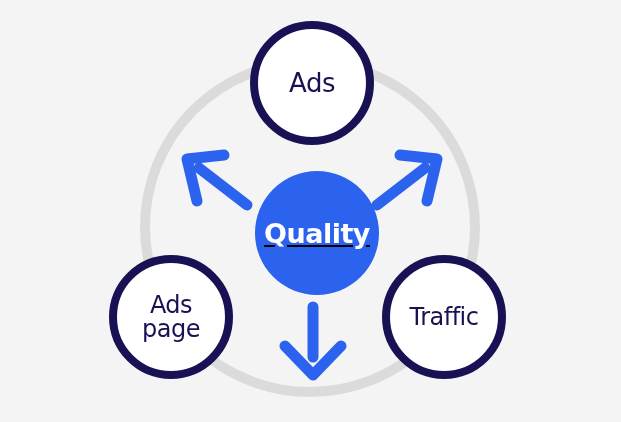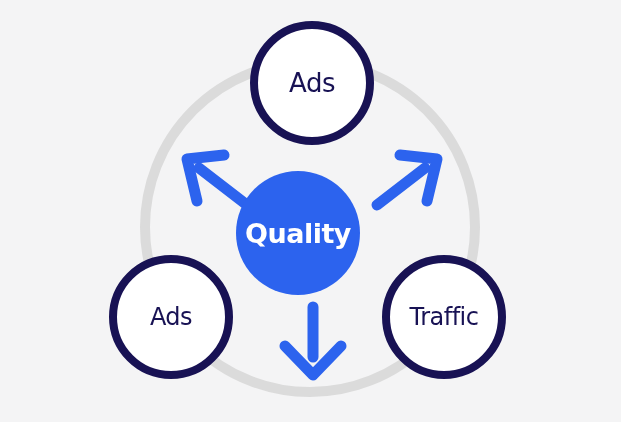--- a/index.html
+++ b/index.html
@@ -85,31 +85,32 @@
       <line x1="377" y1="205" x2="425" y2="168" stroke="#2C63EE"></line>
       <polyline points="400,155 437,159 427,201" stroke="#2C63EE"></polyline>
     </g>
 
     <g fill="none" stroke="#2c63ee" stroke-width="11" stroke-linecap="round" stroke-linejoin="round">
       <line x1="313" y1="307" x2="313" y2="357" stroke="#2C63EE"></line>
       <polyline points="285,346 313,375 341,346" stroke="#2C63EE"></polyline>
     </g>
   </svg>
 
-  <div class="circle-node center-node" style="left:236px; top:171px;">
+  <div class="circle-node center-node" style="left:255px; top:171px;text-decoration:underline;">
     <span class="center-label">Quality</span>
   </div>
 
   <div class="circle-node satellite" style="left:250px; top:21px;">
     <span class="node-label">Ads</span>
   </div>
 
   <div class="circle-node satellite" style="left:109px; top:255px;">
     <span class="node-label node-label-small two-line">
       <span>Ads</span><br>
+      <span>page</span>
     </span>
   </div>
 
   <div class="circle-node satellite" style="left:382px; top:255px;text-align:right;">
     <span class="node-label node-label-small">Traffic</span>
   </div>
 
 </div>
 
 </body></html>

